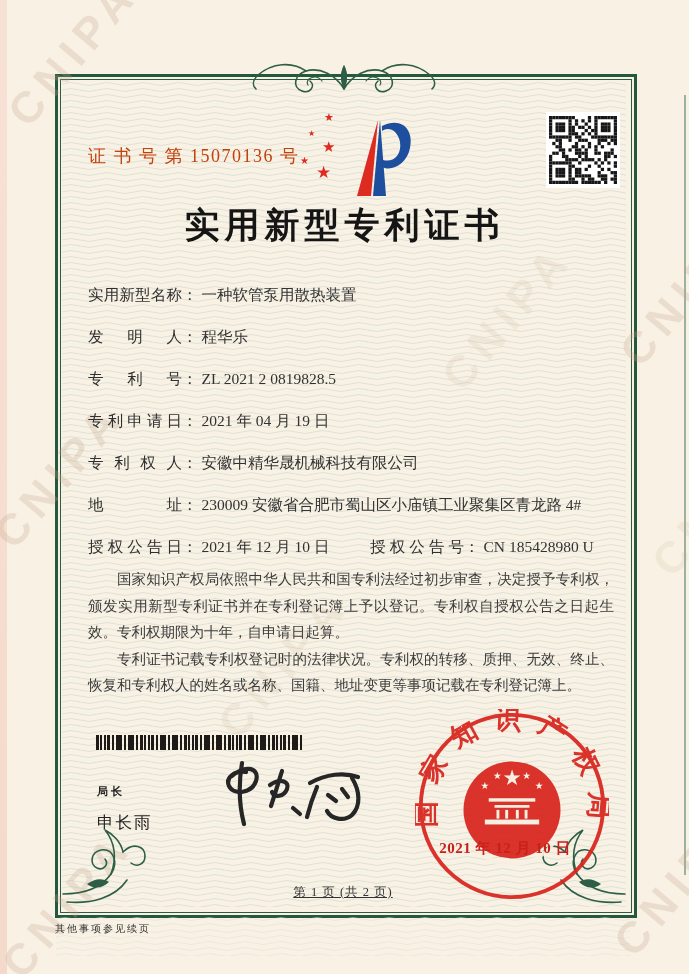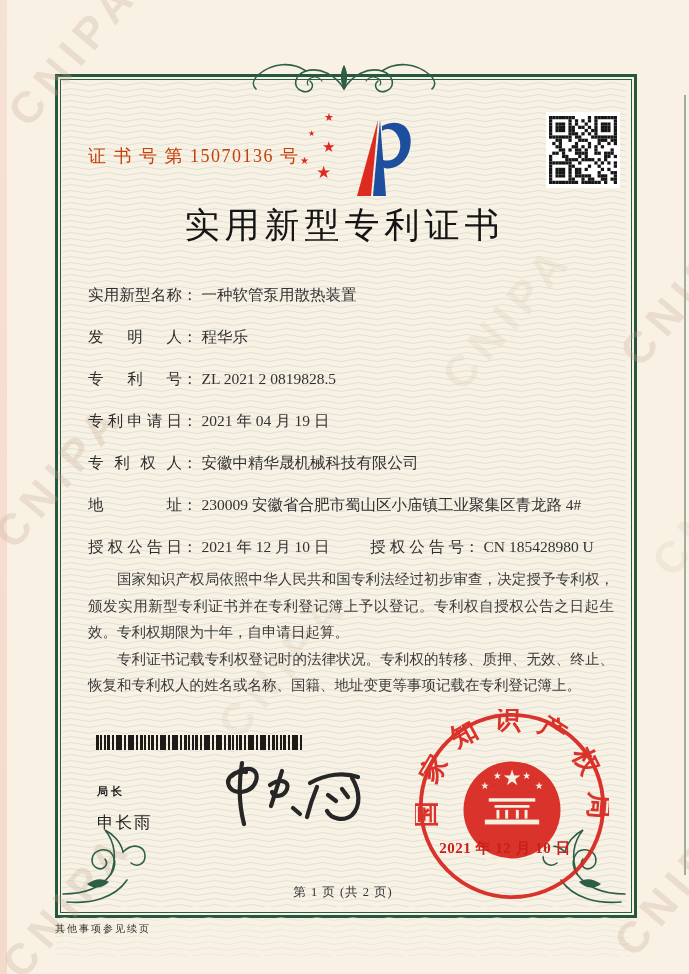--- a/index.html
+++ b/index.html
@@ -25,21 +25,21 @@
   .ornament-corner.left{left:57px;}
   .ornament-corner.right{left:539px;transform:scaleX(-1);}
   
   .cert-no{position:absolute;left:88px;top:112px;font-size:18px;letter-spacing:1.5px;
            color:#c2410c;z-index:2;margin-top:32px;}
   .logo{position:absolute;left:288px;top:100px;width:126px;height:106px;z-index:2;}
   .logo .star{position:absolute;color:#dd2b22;line-height:1;}
   .qr-panel{position:absolute;left:546px;top:112px;width:74px;height:76px;background:#ffffff;
             z-index:2;display:flex;align-items:center;justify-content:center;}
   .doc-title{position:absolute;left:0;right:0;top:202px;text-align:center;font-size:35px;
-             font-weight:400;letter-spacing:5px;color:#151515;z-index:2;}
+             font-weight:700;letter-spacing:5px;color:#151515;z-index:2;}
   .fields{position:absolute;left:88px;top:285px;width:530px;z-index:2;font-size:15.5px;}
   .frow{height:42px;position:relative;white-space:nowrap;}
   .jl{display:inline-flex;justify-content:space-between;width:94px;vertical-align:bottom;}
   .colon{margin-right:4px;}
   .fv{color:#323232;text-align:center;}
   .fpair-right{position:absolute;left:282px;top:0;}
   .body-text{position:absolute;left:88px;top:566px;width:526px;z-index:2;font-size:14.5px;
              line-height:26.5px;color:#3b3b3b;text-align:justify;}
   .body-text p{margin:0;text-indent:2em;}
   .barcode{position:absolute;left:96px;top:735px;width:208px;height:15px;z-index:2;
@@ -47,21 +47,21 @@
                      repeating-linear-gradient(90deg,#1d1a17 0 3px,transparent 3px 11px);}
   .director-title{position:absolute;left:97px;top:784px;font-size:11px;font-weight:600;
                   letter-spacing:3px;color:#222;z-index:2;}
   .director-name{position:absolute;left:97px;top:812px;font-size:16.5px;font-weight:400;
                  letter-spacing:2px;color:#222;z-index:2;}
   .signature{position:absolute;left:198px;top:756px;z-index:2;}
   .seal{position:absolute;left:415px;top:709px;z-index:3;opacity:.92;}
   .seal-date{position:absolute;left:425px;top:839px;width:160px;text-align:center;font-size:15px;
              font-weight:600;letter-spacing:.5px;color:#c9201a;z-index:4;}
   .page-footer{position:absolute;left:55px;top:884px;width:576px;text-align:center;font-size:12.5px;
-               letter-spacing:1px;color:#333;z-index:2;}
+               letter-spacing:1px;color:#333;z-index:2;text-decoration:underline;}
   .continuation{position:absolute;left:55px;top:922px;width:576px;text-align:left;font-size:10px;
                 letter-spacing:2px;color:#333;z-index:2;}
 </style>
 </head>
 <body>
 
 <div class="page">
 
   <div class="edge-left"></div>
   <div class="edge-right-line"></div>

